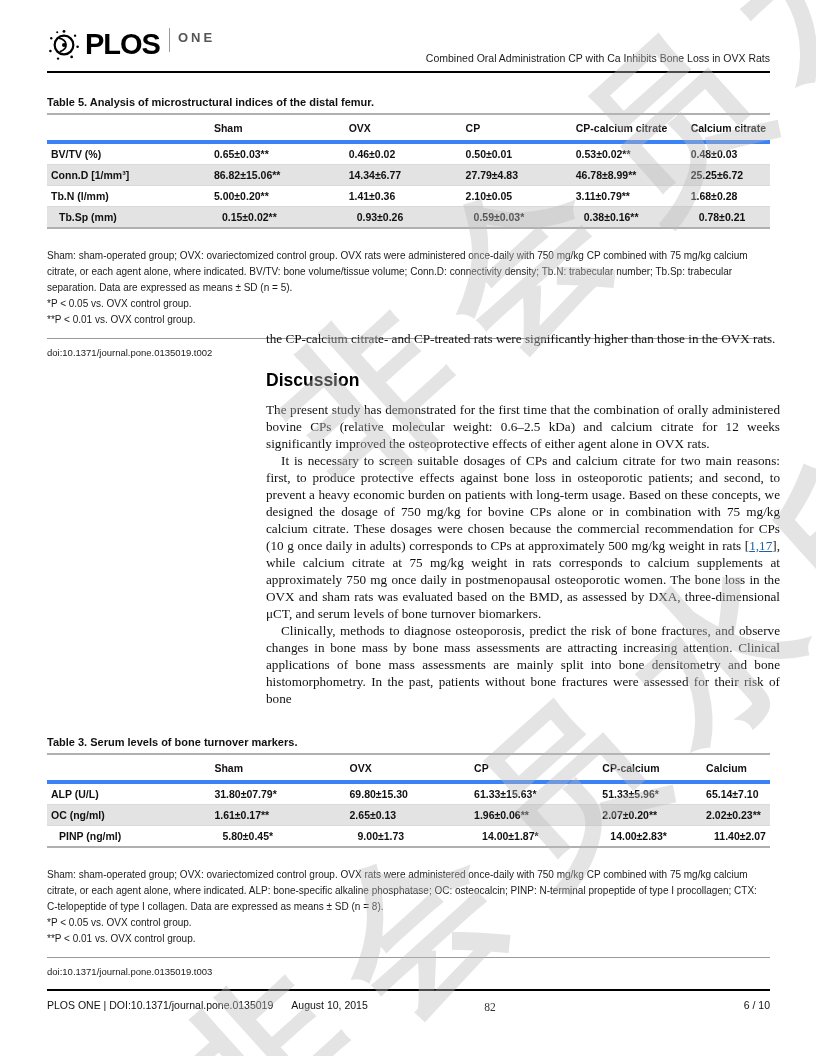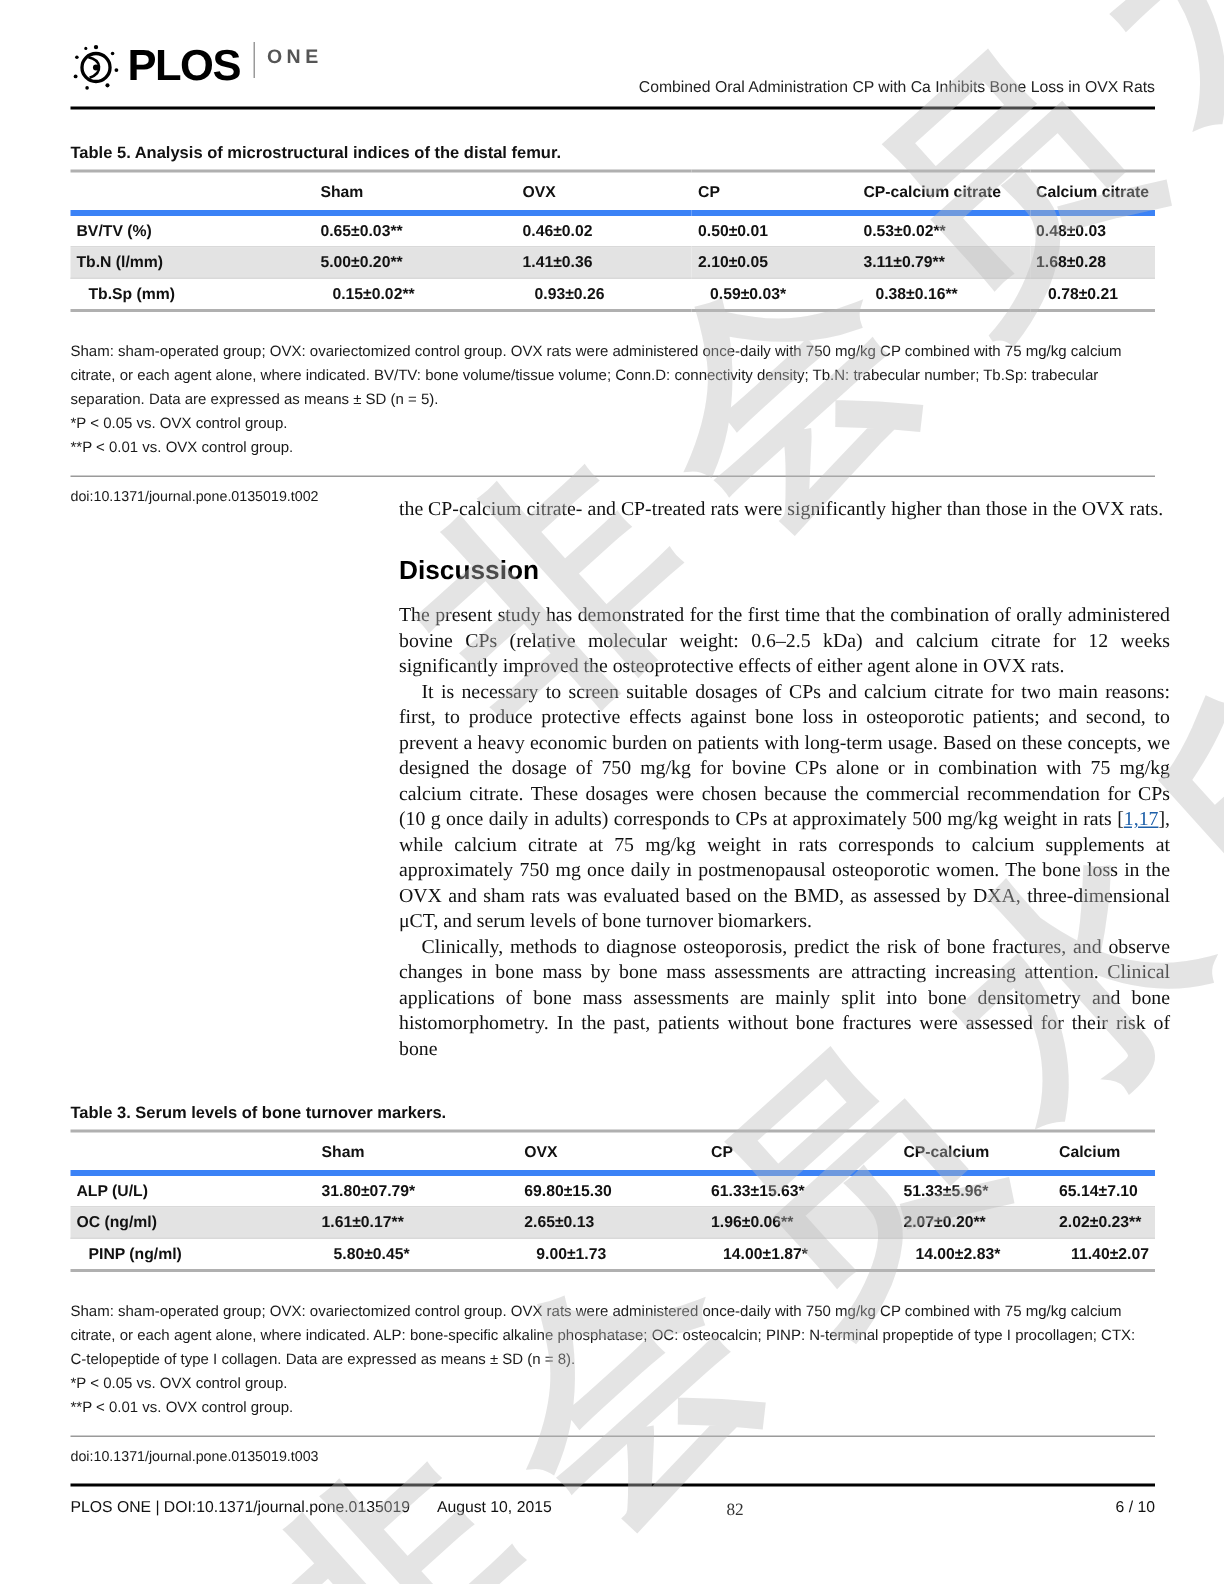--- a/index.html
+++ b/index.html
@@ -125,20 +125,28 @@
       <tbody>
         <tr>
           <td>BV/TV (%)</td>
           <td>0.65±0.03**</td>
           <td>0.46±0.02</td>
           <td>0.50±0.01</td>
           <td>0.53±0.02**</td>
           <td>0.48±0.03</td>
         </tr>
         <tr>
+          <td>Conn.D [1/mm³]</td>
+          <td>86.82±15.06**</td>
+          <td>14.34±6.77</td>
+          <td>27.79±4.83</td>
+          <td>46.78±8.99**</td>
+          <td>25.25±6.72</td>
+        </tr>
+        <tr>
           <td>Tb.N (l/mm)</td>
           <td>5.00±0.20**</td>
           <td>1.41±0.36</td>
           <td>2.10±0.05</td>
           <td>3.11±0.79**</td>
           <td>1.68±0.28</td>
         </tr>
         <tr>
           <td>Tb.Sp (mm)</td>
           <td>0.15±0.02**</td>

